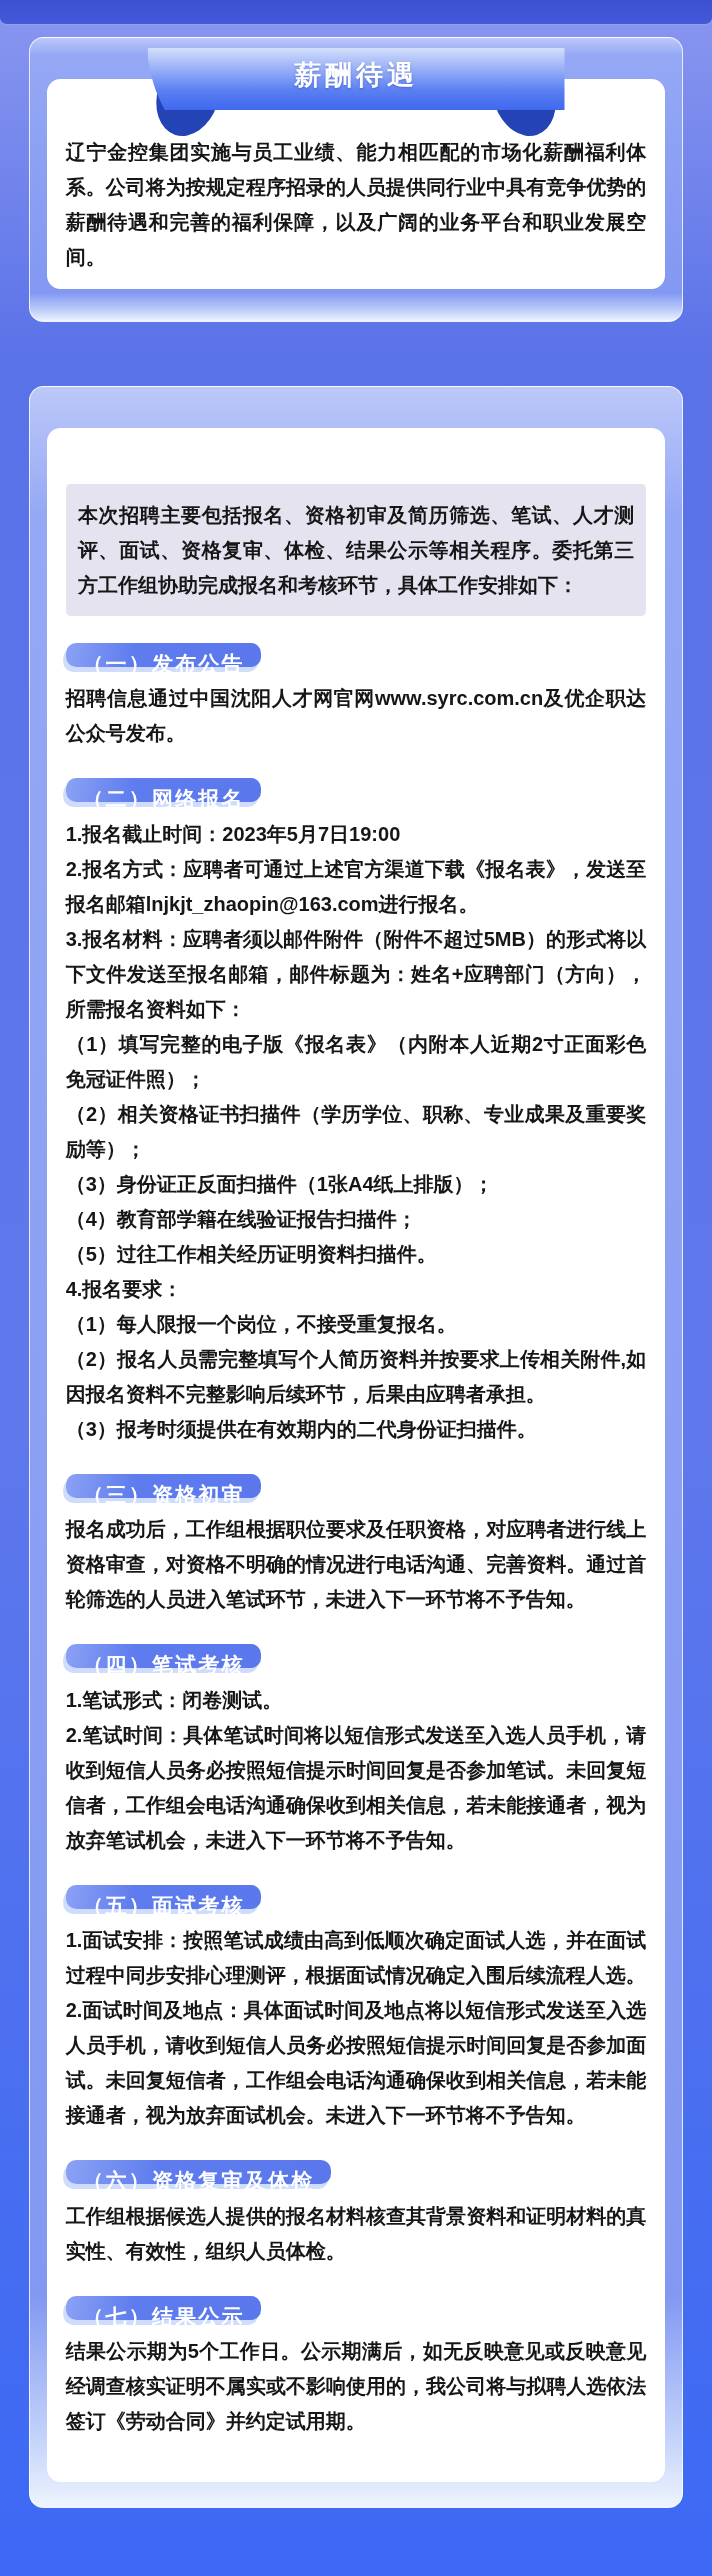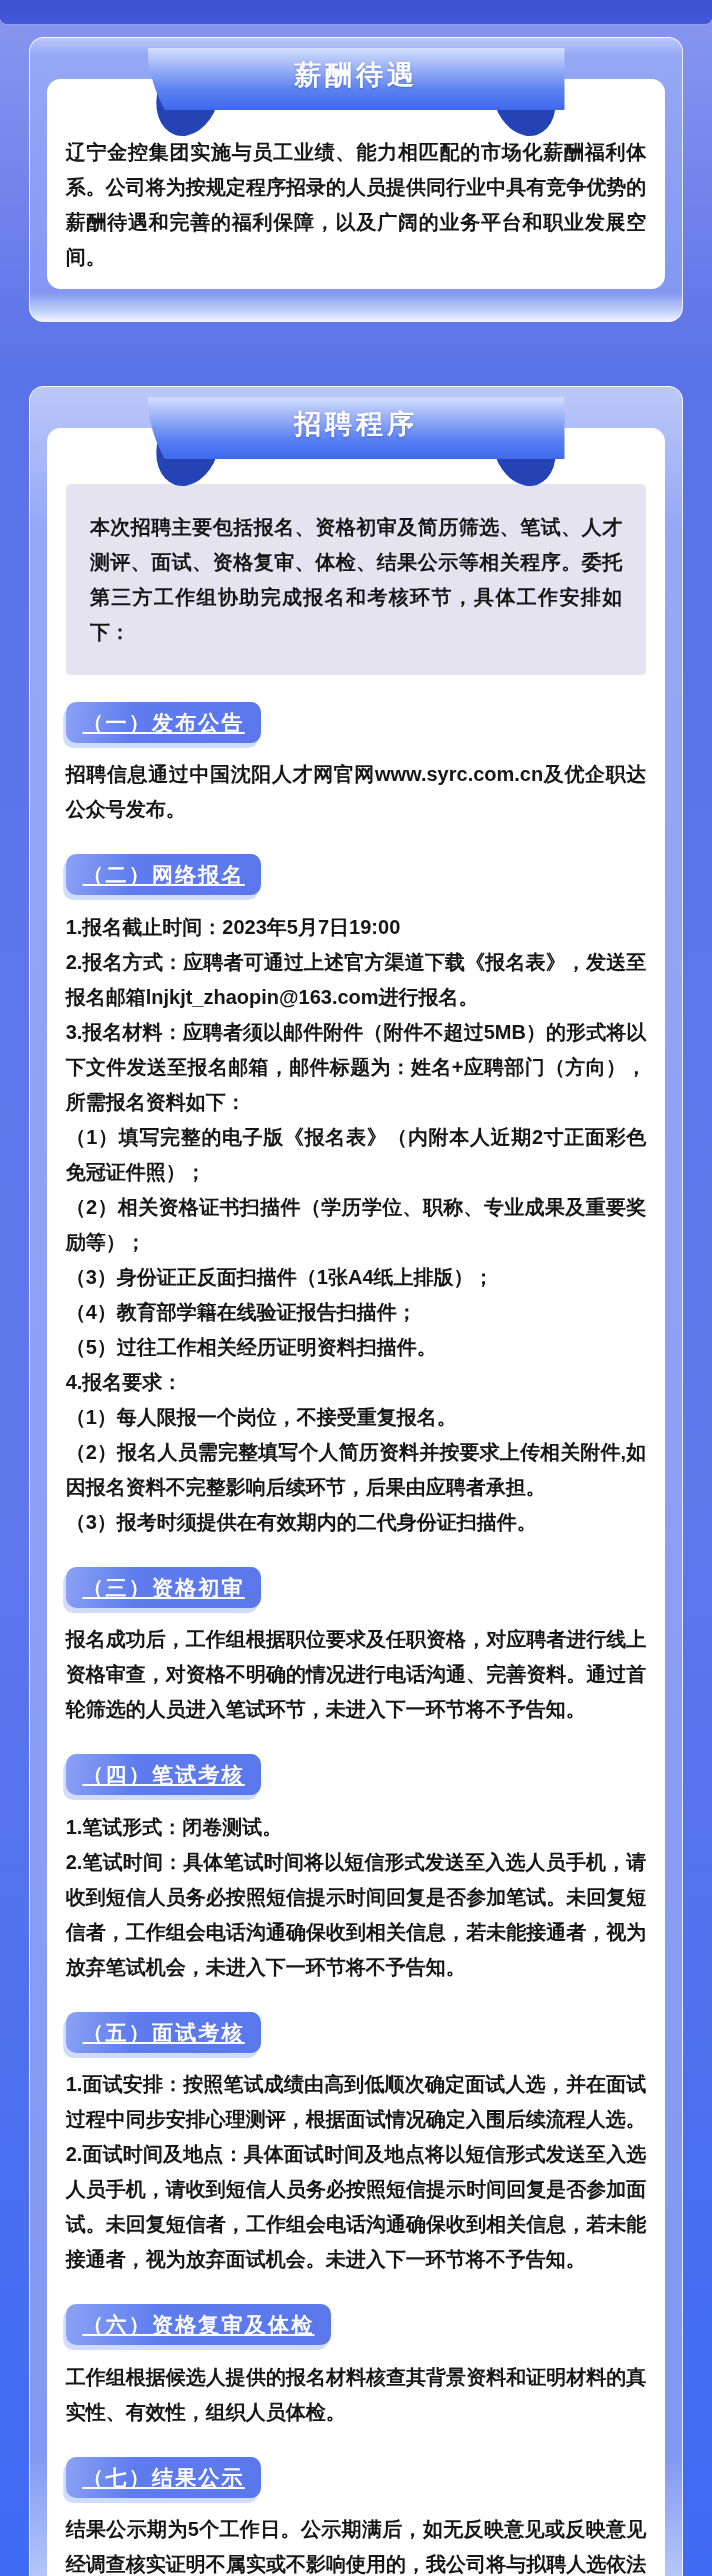--- a/index.html
+++ b/index.html
@@ -86,35 +86,34 @@
     font-weight:600;
     margin:0 9px;
     text-align:justify;
   }
   .intro-box{
     background:#e6e3f0;
     border-radius:4.5px;
     margin:0 9px;
     padding:13.4px 12.2px;
   }
-  .intro-box .para{margin:12px;}
+  .intro-box .para{margin:0;}
   .badge{
     display:inline-block;
     margin:27px 0 14.5px 9px;
     padding:0 16.7px;
-    height:41px;
+    height:24px;
     line-height:41px;
     background:linear-gradient(100deg,#8ba2f4 0%,#5e7cee 35%,#5a78ec 100%);
     color:#ffffff;
     font-size:21px;
     font-weight:bold;
     letter-spacing:2.2px;
     border-radius:10px;
     box-shadow:-2.8px 5px 0 rgba(168,192,250,.55);
-    text-decoration:underline;
   }
   .flex-fill{flex:1 1 auto;}
 </style>
 </head>
 <body>
 
 <div class="page">
 
   <div class="top-strip"></div>
 
@@ -125,27 +124,20 @@
       <div class="ribbon">
         <span class="banner-title">薪酬待遇</span>
       </div>
     </div>
     <div class="card-inner">
       <p class="para">辽宁金控集团实施与员工业绩、能力相匹配的市场化薪酬福利体系。公司将为按规定程序招录的人员提供同行业中具有竞争优势的薪酬待遇和完善的福利保障，以及广阔的业务平台和职业发展空间。</p>
     </div>
   </div>
 
   <div class="card card-2">
-    <div class="banner">
-      <span class="wing wing-left"></span>
-      <span class="wing wing-right"></span>
-      <div class="ribbon">
-        <span class="banner-title">招聘程序</span>
-      </div>
-    </div>
     <div class="card-inner">
 
       <div class="intro-box">
         <p class="para">本次招聘主要包括报名、资格初审及简历筛选、笔试、人才测评、面试、资格复审、体检、结果公示等相关程序。委托第三方工作组协助完成报名和考核环节，具体工作安排如下：</p>
       </div>
 
       <div>
         <span class="badge">（一）发布公告</span>
         <p class="para">招聘信息通过中国沈阳人才网官网www.syrc.com.cn及优企职达公众号发布。</p>
       </div>

